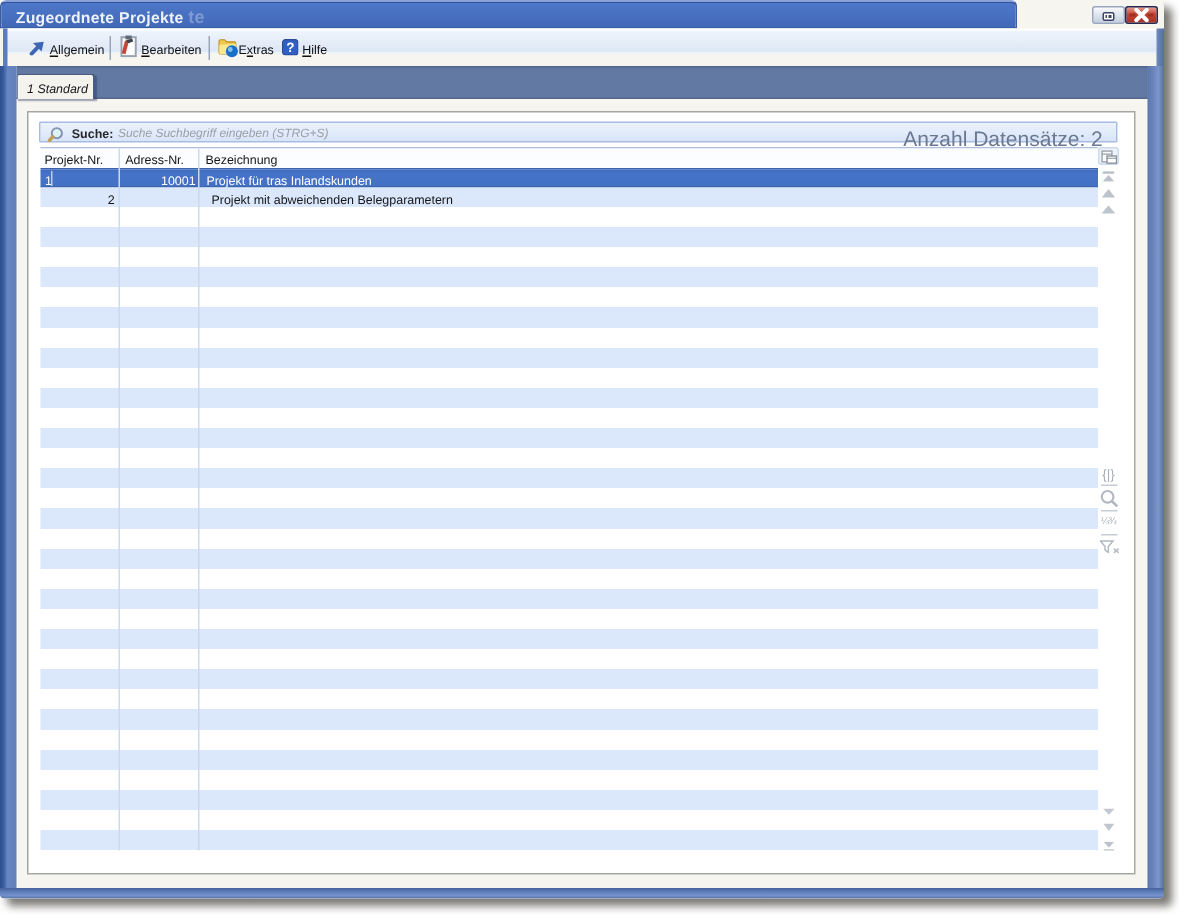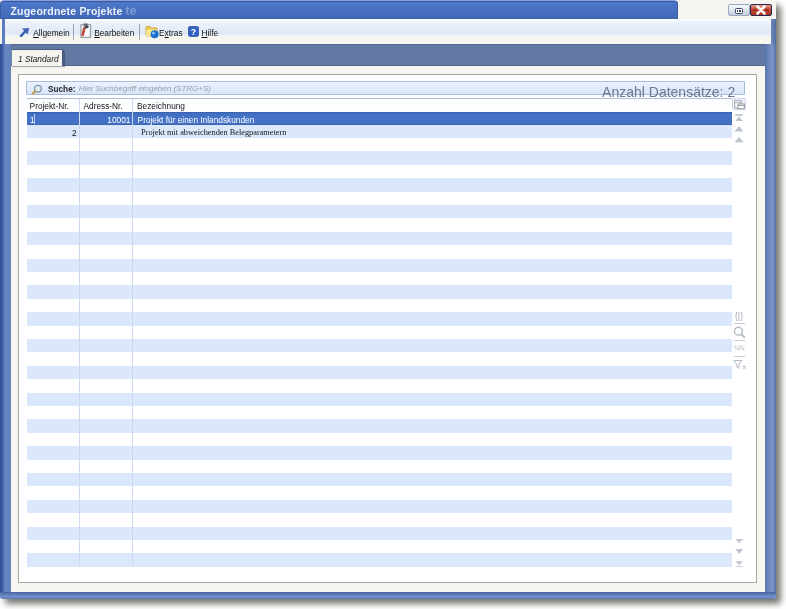--- a/index.html
+++ b/index.html
@@ -130,37 +130,37 @@
   <div id="tab">
       <span>1 Standard</span>
     </div>
   <div id="panel"></div>
   <div id="searchbar">
     <svg class="abs" style="left:3.2px; top:0.4px;" width="14" height="13" viewBox="0 0 14 13">
       <circle cx="7.9" cy="5.8" r="3.4" fill="#ddf2f2" stroke="#8492b2" stroke-width="1.3"></circle>
       <path d="M5.2 8.2 L3.0 10.6" stroke="#c2a058" stroke-width="2.4" stroke-linecap="round"></path>
     </svg>
     <span class="suche">Suche:</span>
-    <span class="hint">Hier Suchbegriff eingeben (STRG+S)</span>
+    <span class="hint">Suche Suchbegriff eingeben (STRG+S)</span>
     <span class="anz">Anzahl Datensätze: 2</span>
   </div>
   <div id="table">
     <div id="thead">
       <span class="h" style="left:2.6px;">Projekt-Nr.</span>
       <span class="h" style="left:56.5px;">Adress-Nr.</span>
       <span class="h" style="left:110px;">Bezeichnung</span>
     </div>
     <div id="rowsel">
       <span class="c" style="left:3px;">1</span>
       <span class="c" style="left:60px; width:43.4px; text-align:right;">10001</span>
-      <span class="c" style="left:110.6px;">Projekt für einen Inlandskunden</span>
+      <span class="c" style="left:110.6px;">Projekt für tras Inlandskunden</span>
     </div>
     <div id="row2">
       <span class="c" style="left:9px; width:40.5px; text-align:right;">2</span>
-      <span class="c" style="left:114px;font-family:Liberation Serif, serif;">Projekt mit abweichenden Belegparametern</span>
+      <span class="c" style="left:114px;">Projekt mit abweichenden Belegparametern</span>
     </div>
     <div id="stripes"></div>
     <div class="vline" style="left:51.8px;"></div>
     <div class="vline" style="left:105.2px;"></div>
     <div class="abs" style="left:7px; top:15px; width:1px; height:10px; background:#b8cdf0;"></div>
   </div>
 
   <div id="rstrip">
     <div class="abs" style="left:731.5px; top:98.2px; width:14px; height:12px; background:#eef3fb; border:1px solid #ccd8ec; border-radius:2px;">
       <svg width="11" height="10" viewBox="0 0 11 10" style="position:absolute;left:1px;top:0.5px;">

